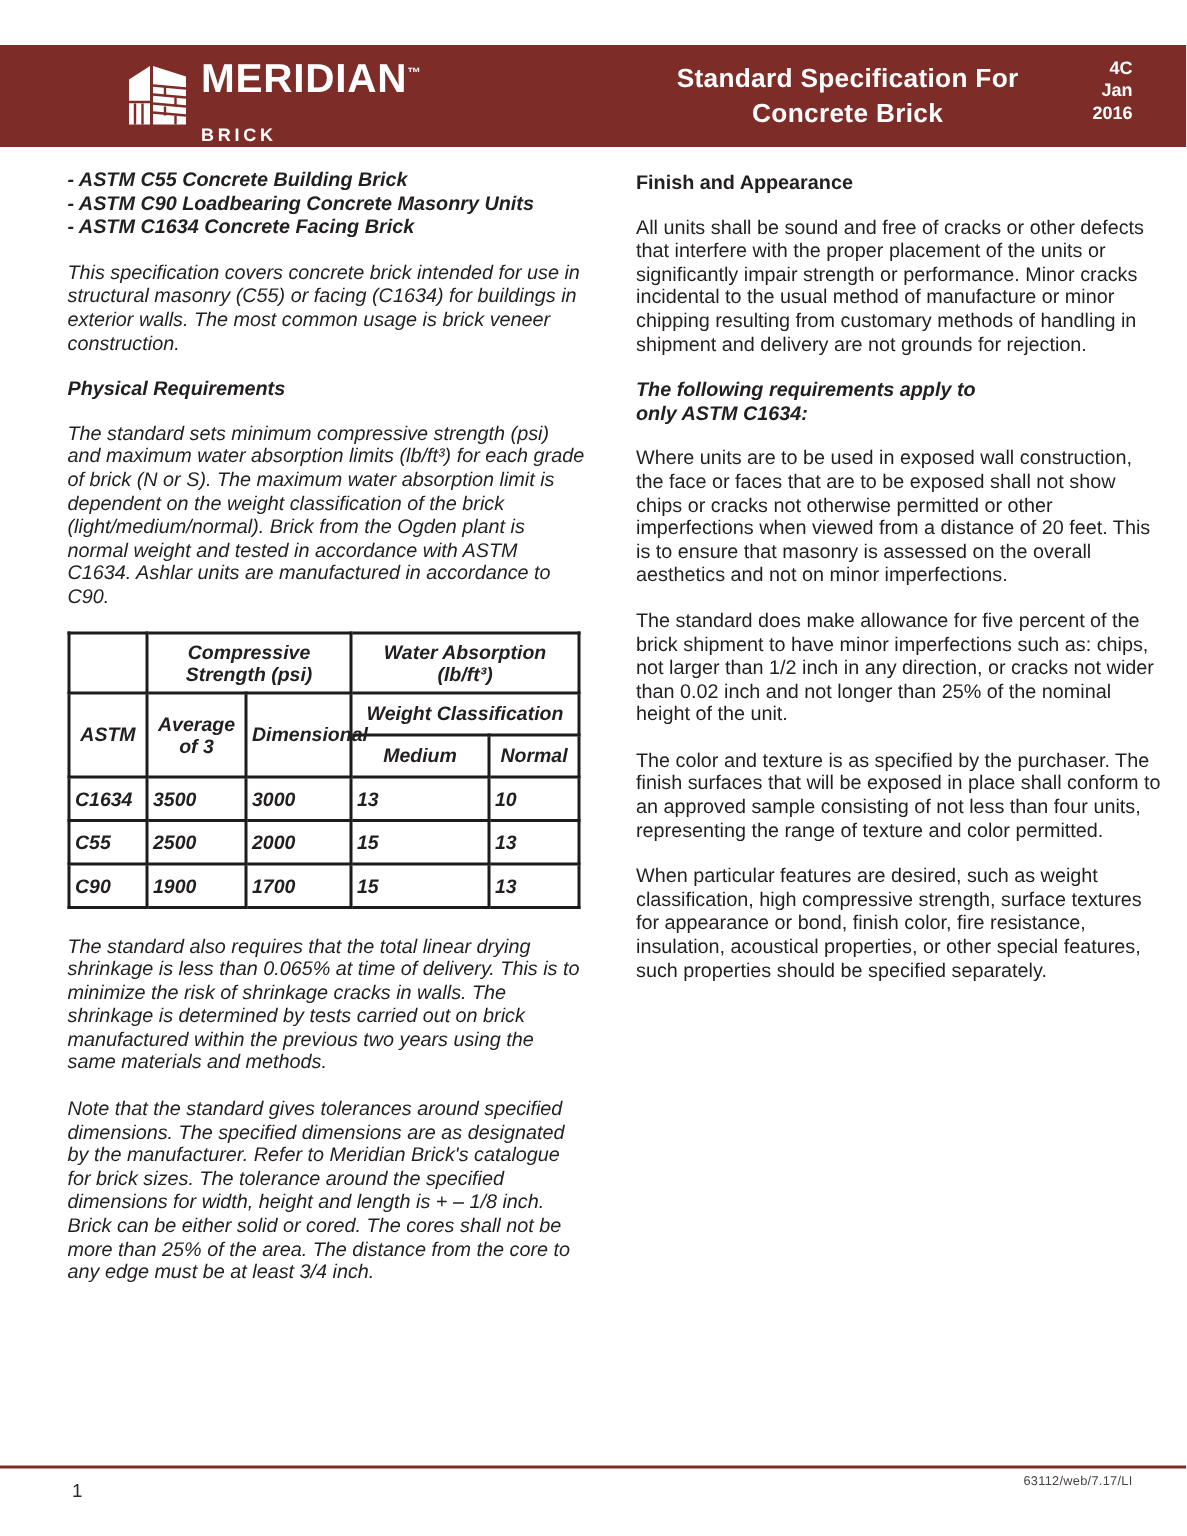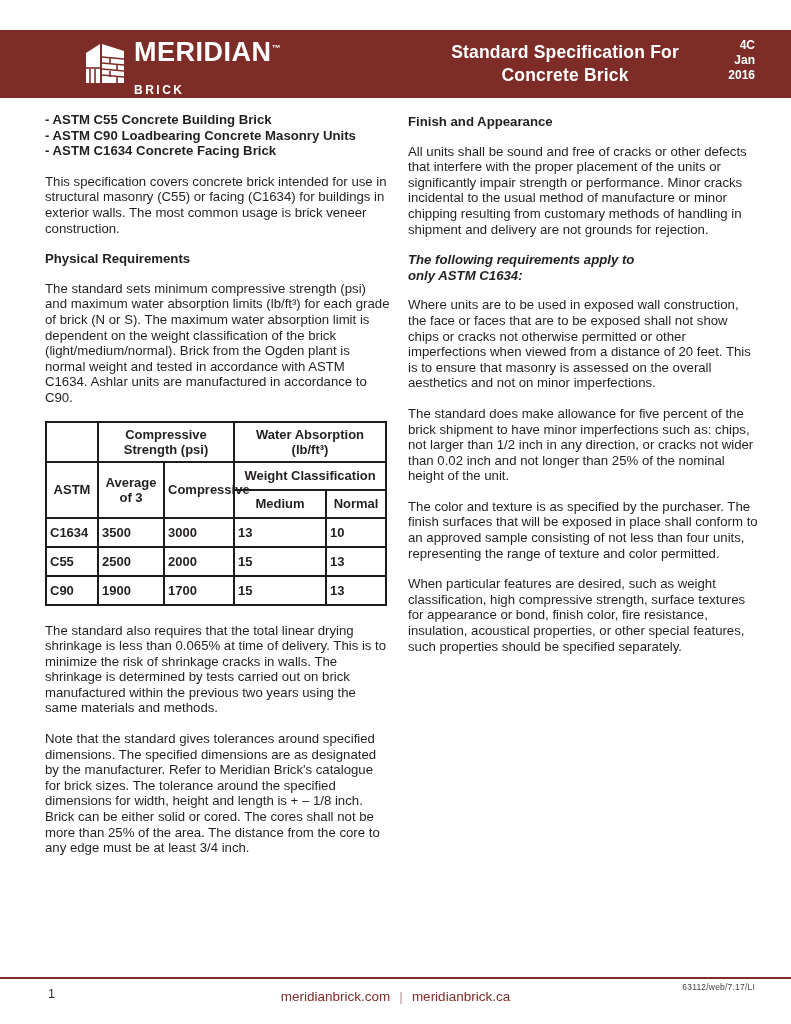--- a/index.html
+++ b/index.html
@@ -19,21 +19,21 @@
     position:absolute;right:112px;top:11px;text-align:center;color:#ffffff;
     font-size:17.5px;font-weight:bold;line-height:23px;letter-spacing:.2px;
   }
   .edition{
     position:absolute;right:36px;top:8px;text-align:right;color:#ffffff;
     font-size:12px;font-weight:bold;line-height:15px;
   }
   
   .columns{position:absolute;top:112px;left:45px;display:flex;}
   .col{font-size:13.2px;line-height:15.6px;}
-  .col.left{width:345px;margin-right:18px;}
+  .col.left{width:345px;margin-right:34px;font-style:italic;}
   .col.right{width:352px;}
   .col p{margin:0 0 15px 0;}
   .col h3{font-size:13.2px;line-height:15.6px;font-weight:bold;margin:2px 0 14px 0;}
   .astm-list{list-style:none;margin:0 0 15px 0;padding:0;font-weight:bold;}
   .astm-list li{margin:0;}
   .h-extra-top{margin-top:8px !important;font-style:italic;}
   
   .spec-table{
     border-collapse:collapse;margin:2px 0 17px 0;table-layout:fixed;width:340px;
   }
@@ -117,21 +117,21 @@
         </colgroup>
         <thead>
           <tr>
             <th></th>
             <th colspan="2">Compressive Strength (psi)</th>
             <th colspan="2">Water Absorption (lb/ft³)</th>
           </tr>
           <tr>
             <th rowspan="2">ASTM</th>
             <th rowspan="2">Average of 3</th>
-            <th rowspan="2">Compressive</th>
+            <th rowspan="2">Dimensional</th>
             <th colspan="2">Weight Classification</th>
           </tr>
           <tr>
             <th>Medium</th>
             <th>Normal</th>
           </tr>
         </thead>
         <tbody>
           <tr>
             <td>C1634</td>
@@ -171,15 +171,14 @@
       <p>Where units are to be used in exposed wall construction, the face or faces that are to be exposed shall not show chips or cracks not otherwise permitted or other imperfections when viewed from a distance of 20 feet. This is to ensure that masonry is assessed on the overall aesthetics and not on minor imperfections.</p>
       <p>The standard does make allowance for five percent of the brick shipment to have minor imperfections such as: chips, not larger than 1/2 inch in any direction, or cracks not wider than 0.02 inch and not longer than 25% of the nominal height of the unit.</p>
       <p>The color and texture is as specified by the purchaser. The finish surfaces that will be exposed in place shall conform to an approved sample consisting of not less than four units, representing the range of texture and color permitted.</p>
       <p>When particular features are desired, such as weight classification, high compressive strength, surface textures for appearance or bond, finish color, fire resistance, insulation, acoustical properties, or other special features, such properties should be specified separately.</p>
     </div>
   </div>
 
   <div class="footer-rule"></div>
   <div class="doc-code">63112/web/7.17/LI</div>
   <div class="page-num">1</div>
-  <div class="sites"><a>meridianbrick.com</a><span class="sep">|</span><a>meridianbrick.ca</a></div>
 
 </div>
 
 </body></html>

